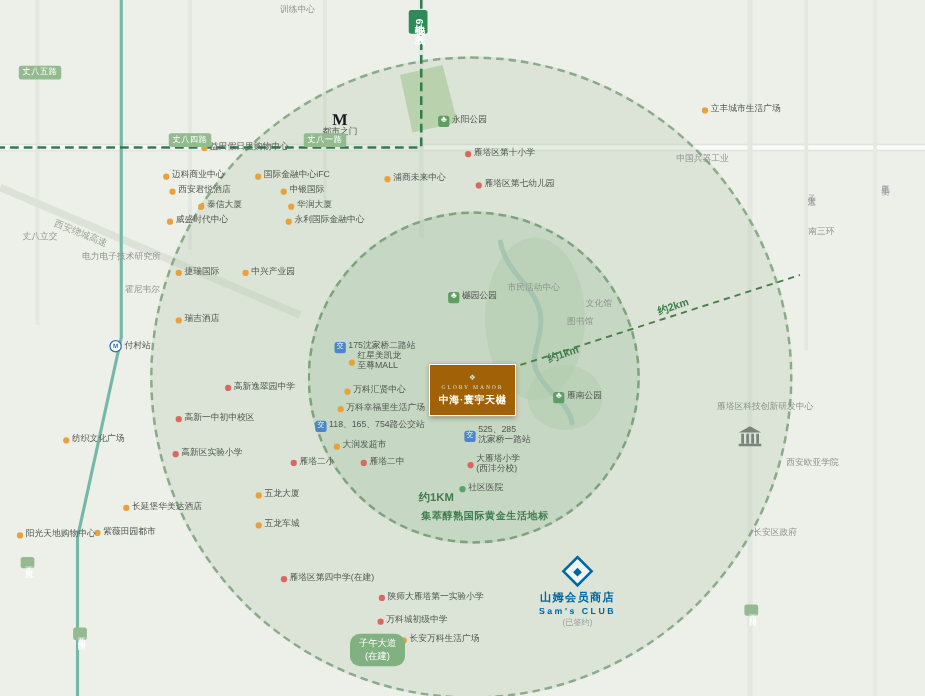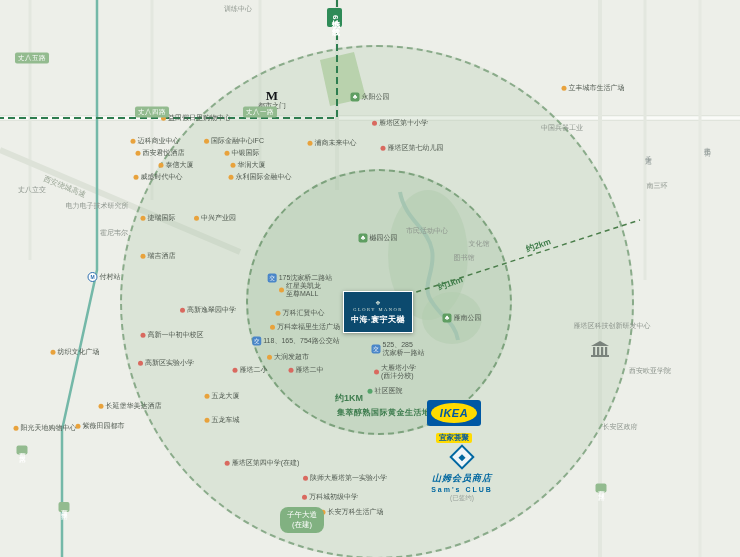--- a/index.html
+++ b/index.html
@@ -13,42 +13,42 @@
   .ring.inner{left:246px;top:169px;width:262px;height:262px;border:2px dashed #7da27d;background:rgba(150,185,148,.30);z-index:2;}
 
   .metro-badge{position:absolute;left:327px;top:8px;z-index:5;background:#2e8b57;color:#fff;
     writing-mode:vertical-rl;font-size:8px;font-weight:bold;letter-spacing:1px;padding:5px 2px;border-radius:2px;}
   .ring-label{position:absolute;z-index:5;color:#3f7d4a;font-size:8.5px;font-weight:bold;white-space:nowrap;}
   .rl1{left:438px;top:278px;transform:rotate(-19deg);}
   .rl2{left:526px;top:240px;transform:rotate(-19deg);}
   .highway-label{position:absolute;left:42px;top:182px;z-index:4;color:#9aa696;font-size:7.5px;transform:rotate(22deg);white-space:nowrap;}
 
   .project-marker{position:absolute;left:343px;top:291px;width:68px;height:40px;z-index:6;
-    background:#0c4a6e;border:1px solid #fff;box-shadow:0 1px 4px rgba(0,0,0,.35);
+    background:#a16207;border:1px solid #fff;box-shadow:0 1px 4px rgba(0,0,0,.35);
     display:flex;flex-direction:column;align-items:center;justify-content:center;color:#fff;}
   .p-emblem{font-size:6px;line-height:1;color:#d8e4d8;}
   .p-en{font-size:4.5px;letter-spacing:1.5px;margin-top:1px;color:#d8e4d8;font-family:"Liberation Serif","DejaVu Serif",serif;}
   .p-zh{font-size:8px;font-weight:bold;margin-top:2px;letter-spacing:.5px;}
 
   .slogan{position:absolute;left:325px;top:392px;z-index:6;color:#3f7d4f;white-space:nowrap;}
   .slogan .s1{font-size:9px;font-weight:bold;margin-left:10px;}
   .slogan .s2{font-size:8px;font-weight:bold;margin-top:2px;margin-left:12px;letter-spacing:.5px;}
 
   .ikea{position:absolute;left:424px;top:400px;z-index:6;width:60px;text-align:center;}
   .ikea-box{position:relative;width:54px;height:26px;background:#0058a3;border-radius:3px;
     display:flex;align-items:center;justify-content:center;margin:0 auto;}
   .ikea-oval{position:absolute;left:4px;right:4px;top:3px;bottom:3px;background:#ffdb00;border-radius:50%;}
   .ikea-word{position:relative;color:#0058a3;font-weight:800;font-style:italic;font-size:11px;letter-spacing:.5px;}
   .ikea-name{display:inline-block;margin-top:3px;background:#ffdb00;color:#0058a3;font-size:7.5px;font-weight:bold;padding:0 3px;border-radius:2px;}
 
   .sams{position:absolute;left:424px;top:448px;width:76px;z-index:6;text-align:center;}
   .sams-diamond{width:14px;height:14px;border:2px solid #0067a0;transform:rotate(45deg);margin:0 auto 6px;
     display:flex;align-items:center;justify-content:center;background:#eef4f8;}
   .sams-inner{width:5px;height:5px;background:#0067a0;}
-  .sams-zh{color:#0067a0;font-size:9px;font-weight:bold;letter-spacing:1px;font-style:italic;}
+  .sams-zh{color:#0067a0;font-size:9px;font-weight:bold;letter-spacing:1px;}
   .sams-en{color:#0067a0;font-size:7px;font-weight:bold;letter-spacing:2px;margin-top:1px;}
   .sams-st{color:#98a09a;font-size:6.5px;margin-top:1px;}
 
   .sport{position:absolute;left:280px;top:507px;width:44px;z-index:6;background:#81b181;color:#fff;
     border-radius:8px;text-align:center;font-size:7.5px;padding:3px 0;line-height:1.3;}
 
   .euro{position:absolute;left:590px;top:340px;z-index:5;}
 
   #pois,#roads{position:absolute;left:0;top:0;width:740px;height:557px;z-index:5;pointer-events:none;}
   .poi{position:absolute;transform:translate(-50%,-50%);display:flex;align-items:center;gap:2px;
@@ -112,27 +112,20 @@
     <div class="p-emblem">❖</div>
     <div class="p-en">GLORY MANOR</div>
     <div class="p-zh">中海·寰宇天樾</div>
   </div>
 
   <div class="slogan">
     <div class="s1">约1KM</div>
     <div class="s2">集萃醇熟国际黄金生活地标</div>
   </div>
 
-  <div class="ikea">
-    <div class="ikea-box">
-      <div class="ikea-oval"></div>
-      <span class="ikea-word">IKEA</span>
-    </div>
-    <div class="ikea-name">宜家荟聚</div>
-  </div>
 
   <div class="sams">
     <div class="sams-diamond">
         <div class="sams-inner"></div>
       </div>
     <div class="sams-zh">山姆会员商店</div>
     <div class="sams-en">Sam's CLUB</div>
     <div class="sams-st">(已签约)</div>
   </div>
 

